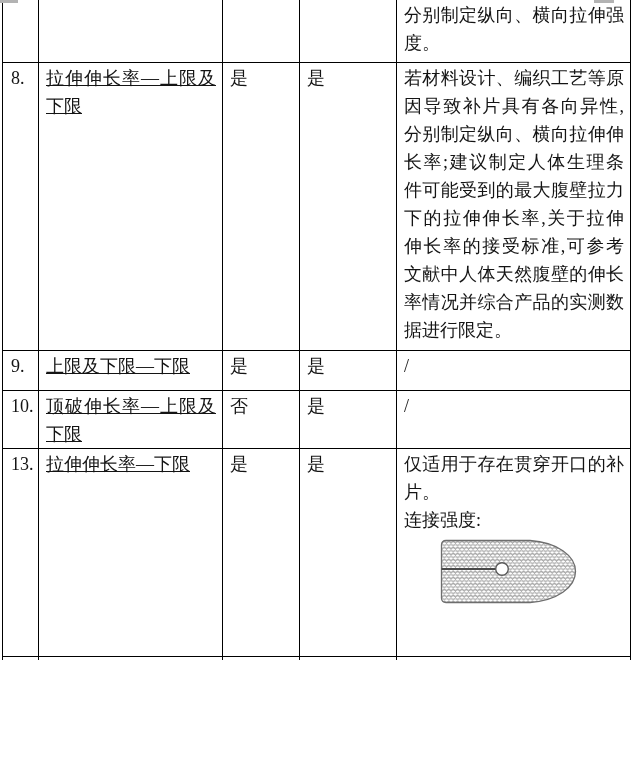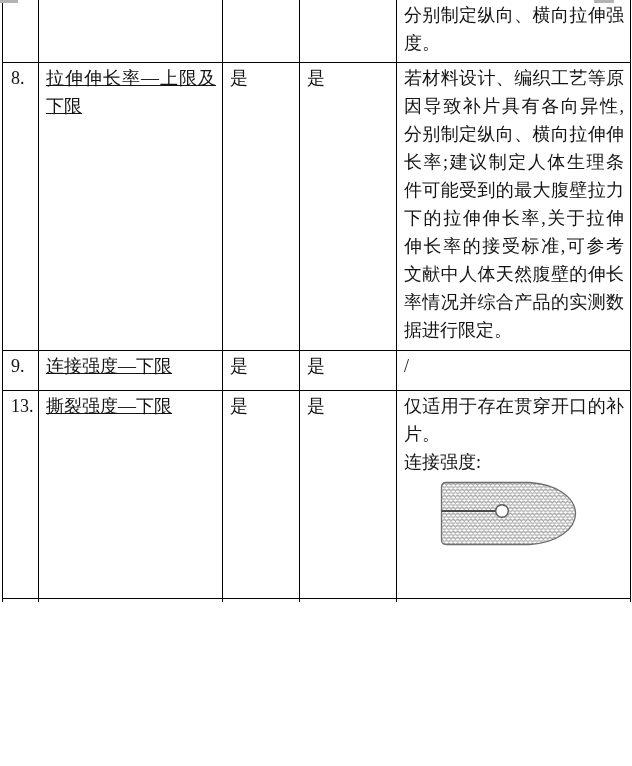--- a/index.html
+++ b/index.html
@@ -88,32 +88,39 @@
   <tr class="r8">
     <td class="no-cell">8.</td>
     <td class="name-cell">拉伸伸长率—上限及下限</td>
     <td class="flag-cell">是</td>
     <td class="flag-cell">是</td>
     <td class="remark-cell">若材料设计、编织工艺等原因导致补片具有各向异性,分别制定纵向、横向拉伸伸长率;建议制定人体生理条件可能受到的最大腹壁拉力下的拉伸伸长率,关于拉伸伸长率的接受标准,可参考文献中人体天然腹壁的伸长率情况并综合产品的实测数据进行限定。</td>
   </tr>
 
   <tr class="r9">
     <td class="no-cell">9.</td>
-    <td class="name-cell">连接强度—下限</td>
+    <td class="name-cell">上限及下限—下限</td>
     <td class="flag-cell">是</td>
+    <td class="flag-cell">是</td>
+    <td class="remark-cell">/</td>
+  </tr>
+
+  <tr class="r10">
+    <td class="no-cell">10.</td>
+    <td class="name-cell">顶破伸长率—上限及下限</td>
+    <td class="flag-cell">否</td>
     <td class="flag-cell">是</td>
     <td class="remark-cell">/</td>
   </tr>
 
 
 
-
   <tr class="r13">
     <td class="no-cell">13.</td>
-    <td class="name-cell">撕裂强度—下限</td>
+    <td class="name-cell">拉伸伸长率—下限</td>
     <td class="flag-cell">是</td>
     <td class="flag-cell">是</td>
     <td class="remark-cell">
       <div>仅适用于存在贯穿开口的补片。</div>
       <div>连接强度:</div>
       <div class="mesh-wrap">
         <svg width="137" height="65" viewBox="0 0 137 65">
           <defs>
             <pattern id="hexmesh" width="4.4" height="6" patternUnits="userSpaceOnUse">
               <ellipse cx="2.2" cy="1.5" rx="2.1" ry="1.7" fill="none" stroke="#8f8f8f" stroke-width="0.7"></ellipse>

